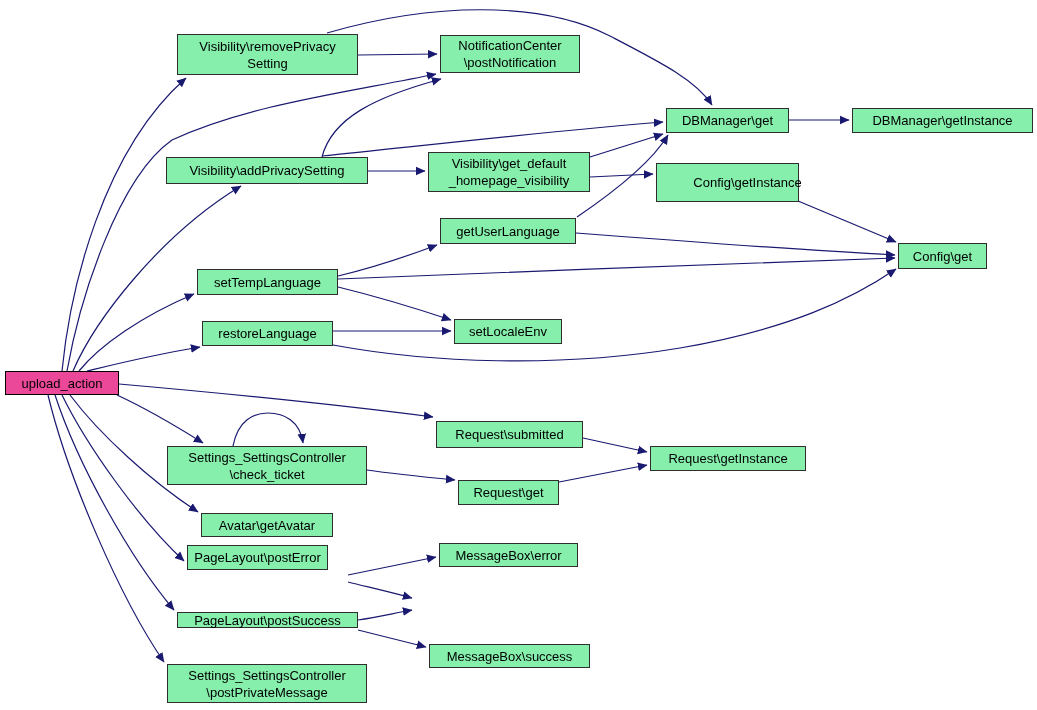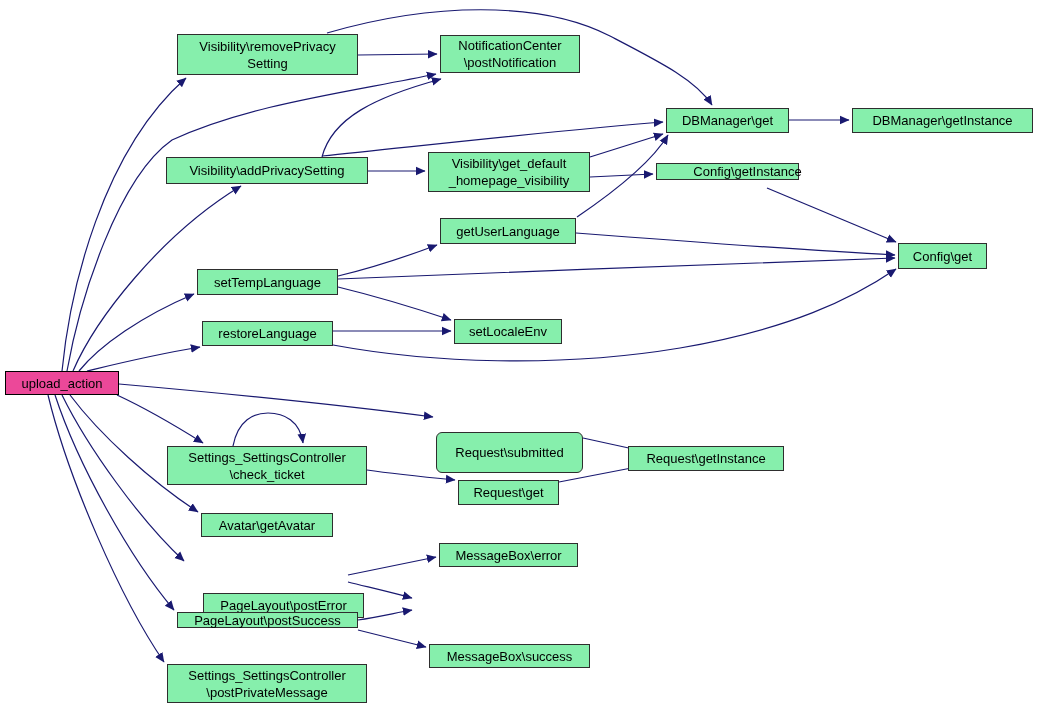--- a/index.html
+++ b/index.html
@@ -83,32 +83,32 @@
   <div class="node root" style="left:5px;top:371px;width:114px;height:24px;">upload_action</div>
   <div class="node" style="left:177px;top:34px;width:181px;height:41px;">Visibility\removePrivacy
 Setting</div>
   <div class="node" style="left:440px;top:35px;width:140px;height:38px;">NotificationCenter
 \postNotification</div>
   <div class="node" style="left:166px;top:157px;width:202px;height:27px;">Visibility\addPrivacySetting</div>
   <div class="node" style="left:428px;top:152px;width:162px;height:40px;">Visibility\get_default
 _homepage_visibility</div>
   <div class="node" style="left:666px;top:108px;width:123px;height:25px;">DBManager\get</div>
   <div class="node" style="left:852px;top:108px;width:181px;height:25px;">DBManager\getInstance</div>
-  <div class="node" style="left:656px;top:163px;width:143px;height:17px;padding-left:40px;">Config\getInstance</div>
+  <div class="node" style="left:656px;top:163px;width:143px;height:39px;padding-left:40px;">Config\getInstance</div>
   <div class="node" style="left:440px;top:218px;width:136px;height:26px;">getUserLanguage</div>
   <div class="node" style="left:898px;top:243px;width:89px;height:26px;">Config\get</div>
   <div class="node" style="left:197px;top:269px;width:141px;height:26px;">setTempLanguage</div>
   <div class="node" style="left:202px;top:321px;width:131px;height:25px;">restoreLanguage</div>
   <div class="node" style="left:454px;top:319px;width:108px;height:25px;">setLocaleEnv</div>
-  <div class="node" style="left:436px;top:432px;width:147px;height:41px;border-radius:6px;">Request\submitted</div>
+  <div class="node" style="left:436px;top:421px;width:147px;height:27px;">Request\submitted</div>
   <div class="node" style="left:167px;top:446px;width:200px;height:39px;">Settings_SettingsController
 \check_ticket</div>
   <div class="node" style="left:458px;top:472px;width:101px;height:25px;margin-top:8px;">Request\get</div>
-  <div class="node" style="left:628px;top:446px;width:156px;height:25px;">Request\getInstance</div>
+  <div class="node" style="left:650px;top:446px;width:156px;height:25px;">Request\getInstance</div>
   <div class="node" style="left:201px;top:513px;width:132px;height:24px;">Avatar\getAvatar</div>
-  <div class="node" style="left:187px;top:593px;width:161px;height:25px;margin-left:16px;">PageLayout\postError</div>
+  <div class="node" style="left:187px;top:545px;width:141px;height:25px;">PageLayout\postError</div>
   <div class="node" style="left:439px;top:543px;width:139px;height:24px;">MessageBox\error</div>
   <div class="node" style="left:177px;top:612px;width:181px;height:16px;">PageLayout\postSuccess</div>
   <div class="node" style="left:429px;top:644px;width:161px;height:24px;">MessageBox\success</div>
   <div class="node" style="left:167px;top:664px;width:200px;height:39px;">Settings_SettingsController
 \postPrivateMessage</div>
 
 </div>
 
 </body></html>

